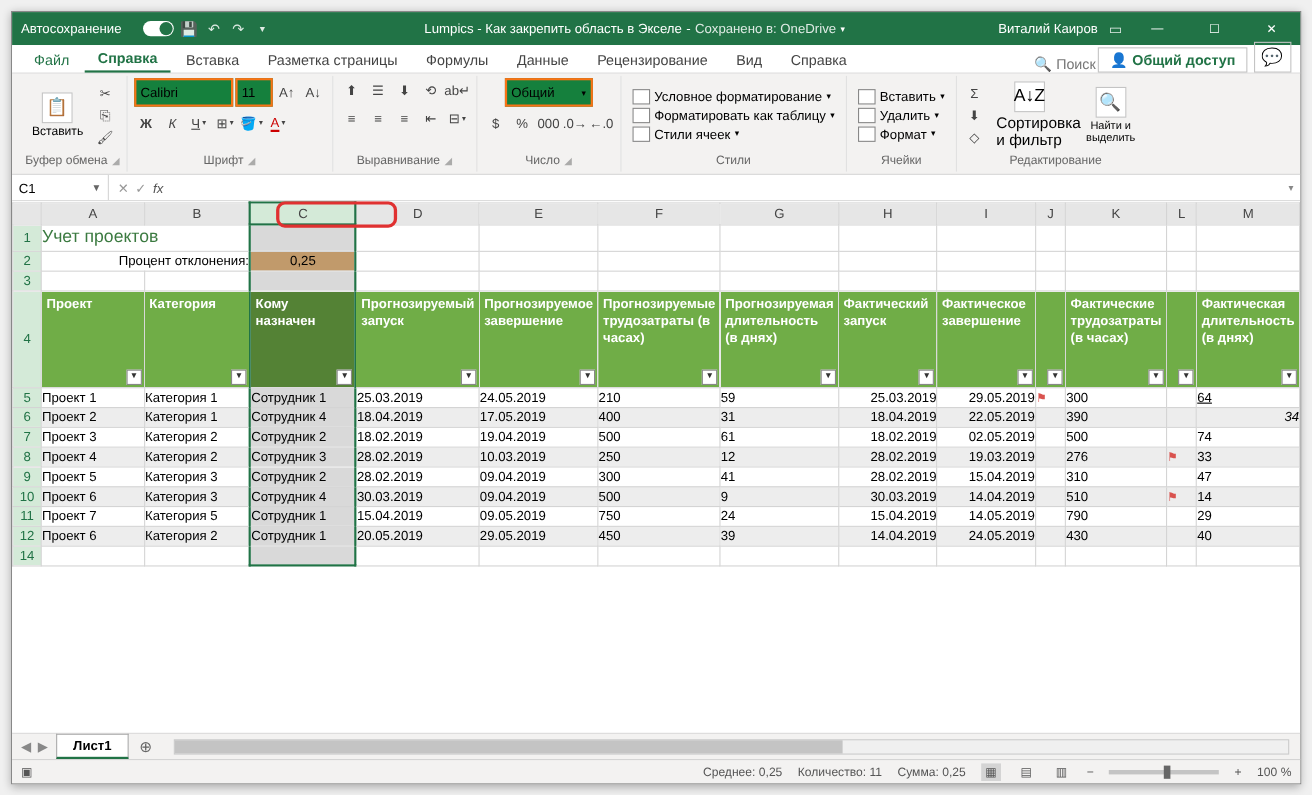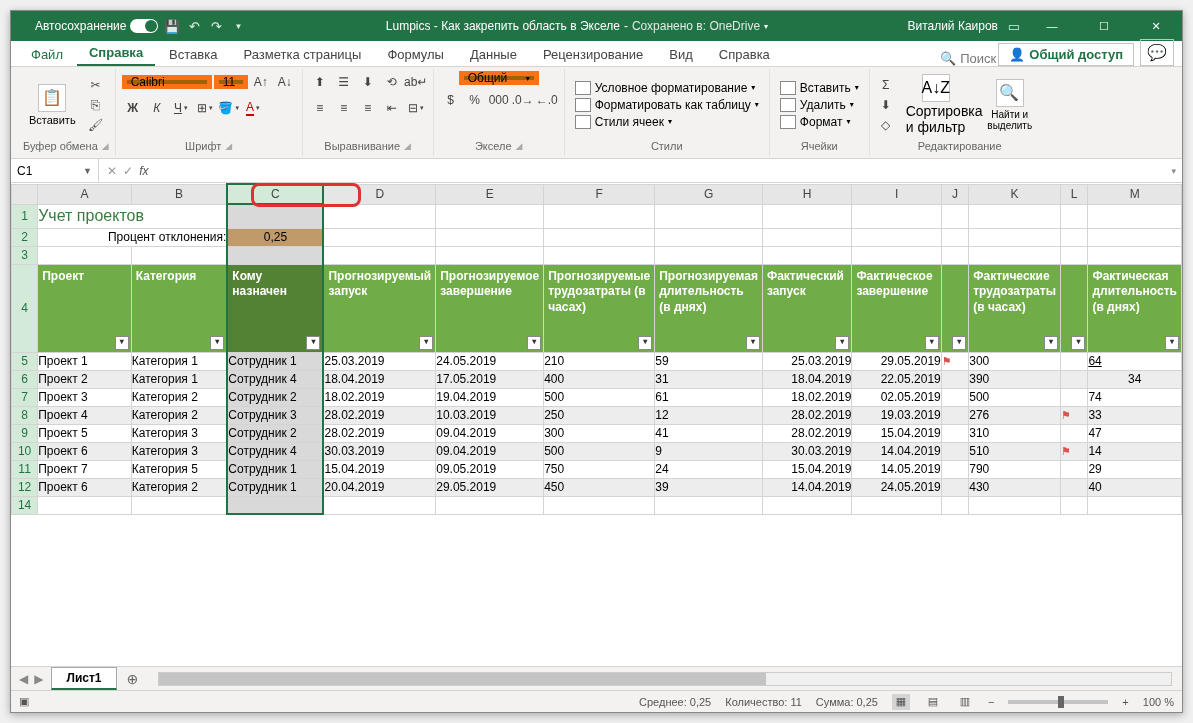--- a/index.html
+++ b/index.html
@@ -1,20 +1,20 @@
 <!DOCTYPE html>
 <html><head>
 <meta charset="utf-8">
 <style>
 *{box-sizing:border-box;margin:0;padding:0;font-family:'Segoe UI',Tahoma,sans-serif;user-select:none}
 body{background:#f0f0f0;width:1193px;height:723px;overflow:hidden;position:relative}
 .window{width:1173px;height:703px;margin:10px;background:#fff;border:1px solid #888;box-shadow:0 2px 8px rgba(0,0,0,0.3);display:flex;flex-direction:column;position:relative}
 .titlebar{height:30px;background:#217346;display:flex;align-items:center;color:#fff;font-size:12px;padding:0 4px}
 .titlebar .tb-left{display:flex;align-items:center;gap:6px}
-.titlebar .autosave{display:flex;align-items:center;gap:4px;margin-left:20px}
+.titlebar .autosave{display:flex;align-items:center;gap:20px;margin-left:4px}
 .toggle{width:28px;height:14px;background:#fff;border-radius:7px;position:relative}
 .toggle::after{content:'';position:absolute;right:1px;top:1px;width:12px;height:12px;border-radius:50%;background:#217346}
 .qt-icon{width:16px;height:16px;display:inline-flex;align-items:center;justify-content:center;opacity:0.85;font-size:13px}
 .tb-center{flex:1;text-align:center;display:flex;align-items:center;justify-content:center;gap:4px}
 .tb-center .doc{font-weight:400}
 .tb-center .saved{opacity:0.85}
 .tb-right{display:flex;align-items:center;gap:8px}
 .win-btn{width:44px;height:30px;display:flex;align-items:center;justify-content:center;font-size:11px}
 .ribbon-tabs{height:26px;display:flex;align-items:flex-end;padding:0 8px;gap:2px;background:#fff;border-bottom:1px solid #d4d4d4}
 .rtab{padding:4px 12px;font-size:13px;color:#444;cursor:pointer}
@@ -27,21 +27,21 @@
 .ribbon{height:92px;background:#f3f2f1;border-bottom:1px solid #d4d4d4;display:flex;padding:2px 6px}
 .rgroup{display:flex;flex-direction:column;border-right:1px solid #e1e1e1;padding:2px 6px;position:relative}
 .rgroup-body{flex:1;display:flex;align-items:center;gap:4px}
 .rgroup-label{font-size:11px;color:#666;text-align:center;padding:2px 0;display:flex;justify-content:center;align-items:center;gap:4px}
 .rgroup-label .dlg{font-size:9px;opacity:0.5}
 .big-btn{display:flex;flex-direction:column;align-items:center;gap:2px;padding:2px 6px;font-size:11px;cursor:pointer}
 .big-btn .ico{width:28px;height:28px;background:#fff;border:1px solid #c4c4c4;display:flex;align-items:center;justify-content:center;font-size:16px}
 .small-btns{display:flex;flex-direction:column;gap:2px}
 .sbtn{width:20px;height:18px;display:flex;align-items:center;justify-content:center;font-size:12px;cursor:pointer;color:#444}
 .font-row{display:flex;gap:2px;align-items:center}
-.font-sel{border:5px solid #f97316;background:#a16207;height:14px;font-size:12px;padding:0 4px;display:flex;align-items:center}
+.font-sel{border:2px solid #f97316;background:#15803d;height:26px;font-size:12px;padding:0 4px;display:flex;align-items:center}
 .font-sel.name{width:90px}
 .font-sel.size{width:34px}
 .mini-btn{width:22px;height:22px;border:1px solid transparent;display:flex;align-items:center;justify-content:center;font-size:12px;cursor:pointer;color:#444}
 .mini-btn .dd{font-size:7px;margin-left:2px}
 .styles-list{display:flex;flex-direction:column;gap:1px;font-size:12px}
 .styles-list .sitem{display:flex;align-items:center;gap:4px;padding:1px 4px;cursor:pointer}
 .sitem .sico{width:16px;height:14px;border:1px solid #888;background:#fff}
 .formula-bar{height:24px;display:flex;align-items:center;border-bottom:1px solid #d4d4d4;background:#fff}
 .name-box{width:88px;height:100%;border-right:1px solid #d4d4d4;display:flex;align-items:center;padding:0 6px;font-size:12px}
 .name-box .dd{margin-left:auto;font-size:9px;color:#666}
@@ -211,21 +211,21 @@
           </div>
    <div class="font-row">
     <div class="mini-btn">$</div>
     <div class="mini-btn">%</div>
     <div class="mini-btn">000</div>
     <div class="mini-btn">.0→</div>
     <div class="mini-btn">←.0</div>
    </div>
   </div>
   <div class="rgroup-label">
-          <span>Экселе</span>
+          <span>Число</span>
           <span class="dlg">◢</span>
         </div>
  </div>
  <div class="rgroup">
   <div class="rgroup-body">
    <div class="styles-list">
     <div class="sitem">
               <div class="sico"></div>
               <span>Условное форматирование</span>
               <span class="dd" style="font-size:8px">▾</span>
@@ -415,21 +415,21 @@
             <td class="cell selcol" style="border-left:2px solid #217346;border-right:2px solid #217346;">Сотрудник 4</td>
             <td class="cell gray-row" style="text-align:left;">18.04.2019</td>
             <td class="cell gray-row" style="text-align:left;">17.05.2019</td>
             <td class="cell gray-row" style="text-align:left;">400</td>
             <td class="cell gray-row" style="text-align:left;">31</td>
             <td class="cell gray-row" style="text-align:right;">18.04.2019</td>
             <td class="cell gray-row" style="text-align:right;">22.05.2019</td>
             <td class="cell gray-row" style="text-align:left;"></td>
             <td class="cell gray-row" style="text-align:left;">390</td>
             <td class="cell gray-row" style="text-align:left;"></td>
-            <td class="cell gray-row" style="text-align:center;">34</td>
+            <td class="cell gray-row" style="text-align:right;font-style:italic;">34</td>
           </tr>
           <tr>
             <td class="row-hdr sel">7</td>
             <td class="cell" style="">Проект 3</td>
             <td class="cell" style="">Категория 2</td>
             <td class="cell selcol" style="border-left:2px solid #217346;border-right:2px solid #217346;">Сотрудник 2</td>
             <td class="cell" style="text-align:left;">18.02.2019</td>
             <td class="cell" style="text-align:left;">19.04.2019</td>
             <td class="cell" style="text-align:left;">500</td>
             <td class="cell" style="text-align:left;">61</td>
@@ -502,21 +502,21 @@
             <td class="cell" style="text-align:left;"></td>
             <td class="cell" style="text-align:left;">790</td>
             <td class="cell" style="text-align:left;"></td>
             <td class="cell" style="text-align:left;">29</td>
           </tr>
           <tr>
             <td class="row-hdr sel">12</td>
             <td class="cell gray-row" style="">Проект 6</td>
             <td class="cell gray-row" style="">Категория 2</td>
             <td class="cell selcol" style="border-left:2px solid #217346;border-right:2px solid #217346;">Сотрудник 1</td>
-            <td class="cell gray-row" style="text-align:left;">20.04.2019</td>
+            <td class="cell gray-row" style="text-align:left;">20.05.2019</td>
             <td class="cell gray-row" style="text-align:left;">29.05.2019</td>
             <td class="cell gray-row" style="text-align:left;">450</td>
             <td class="cell gray-row" style="text-align:left;">39</td>
             <td class="cell gray-row" style="text-align:right;">14.04.2019</td>
             <td class="cell gray-row" style="text-align:right;">24.05.2019</td>
             <td class="cell gray-row" style="text-align:left;"></td>
             <td class="cell gray-row" style="text-align:left;">430</td>
             <td class="cell gray-row" style="text-align:left;"></td>
             <td class="cell gray-row" style="text-align:left;">40</td>
           </tr>

